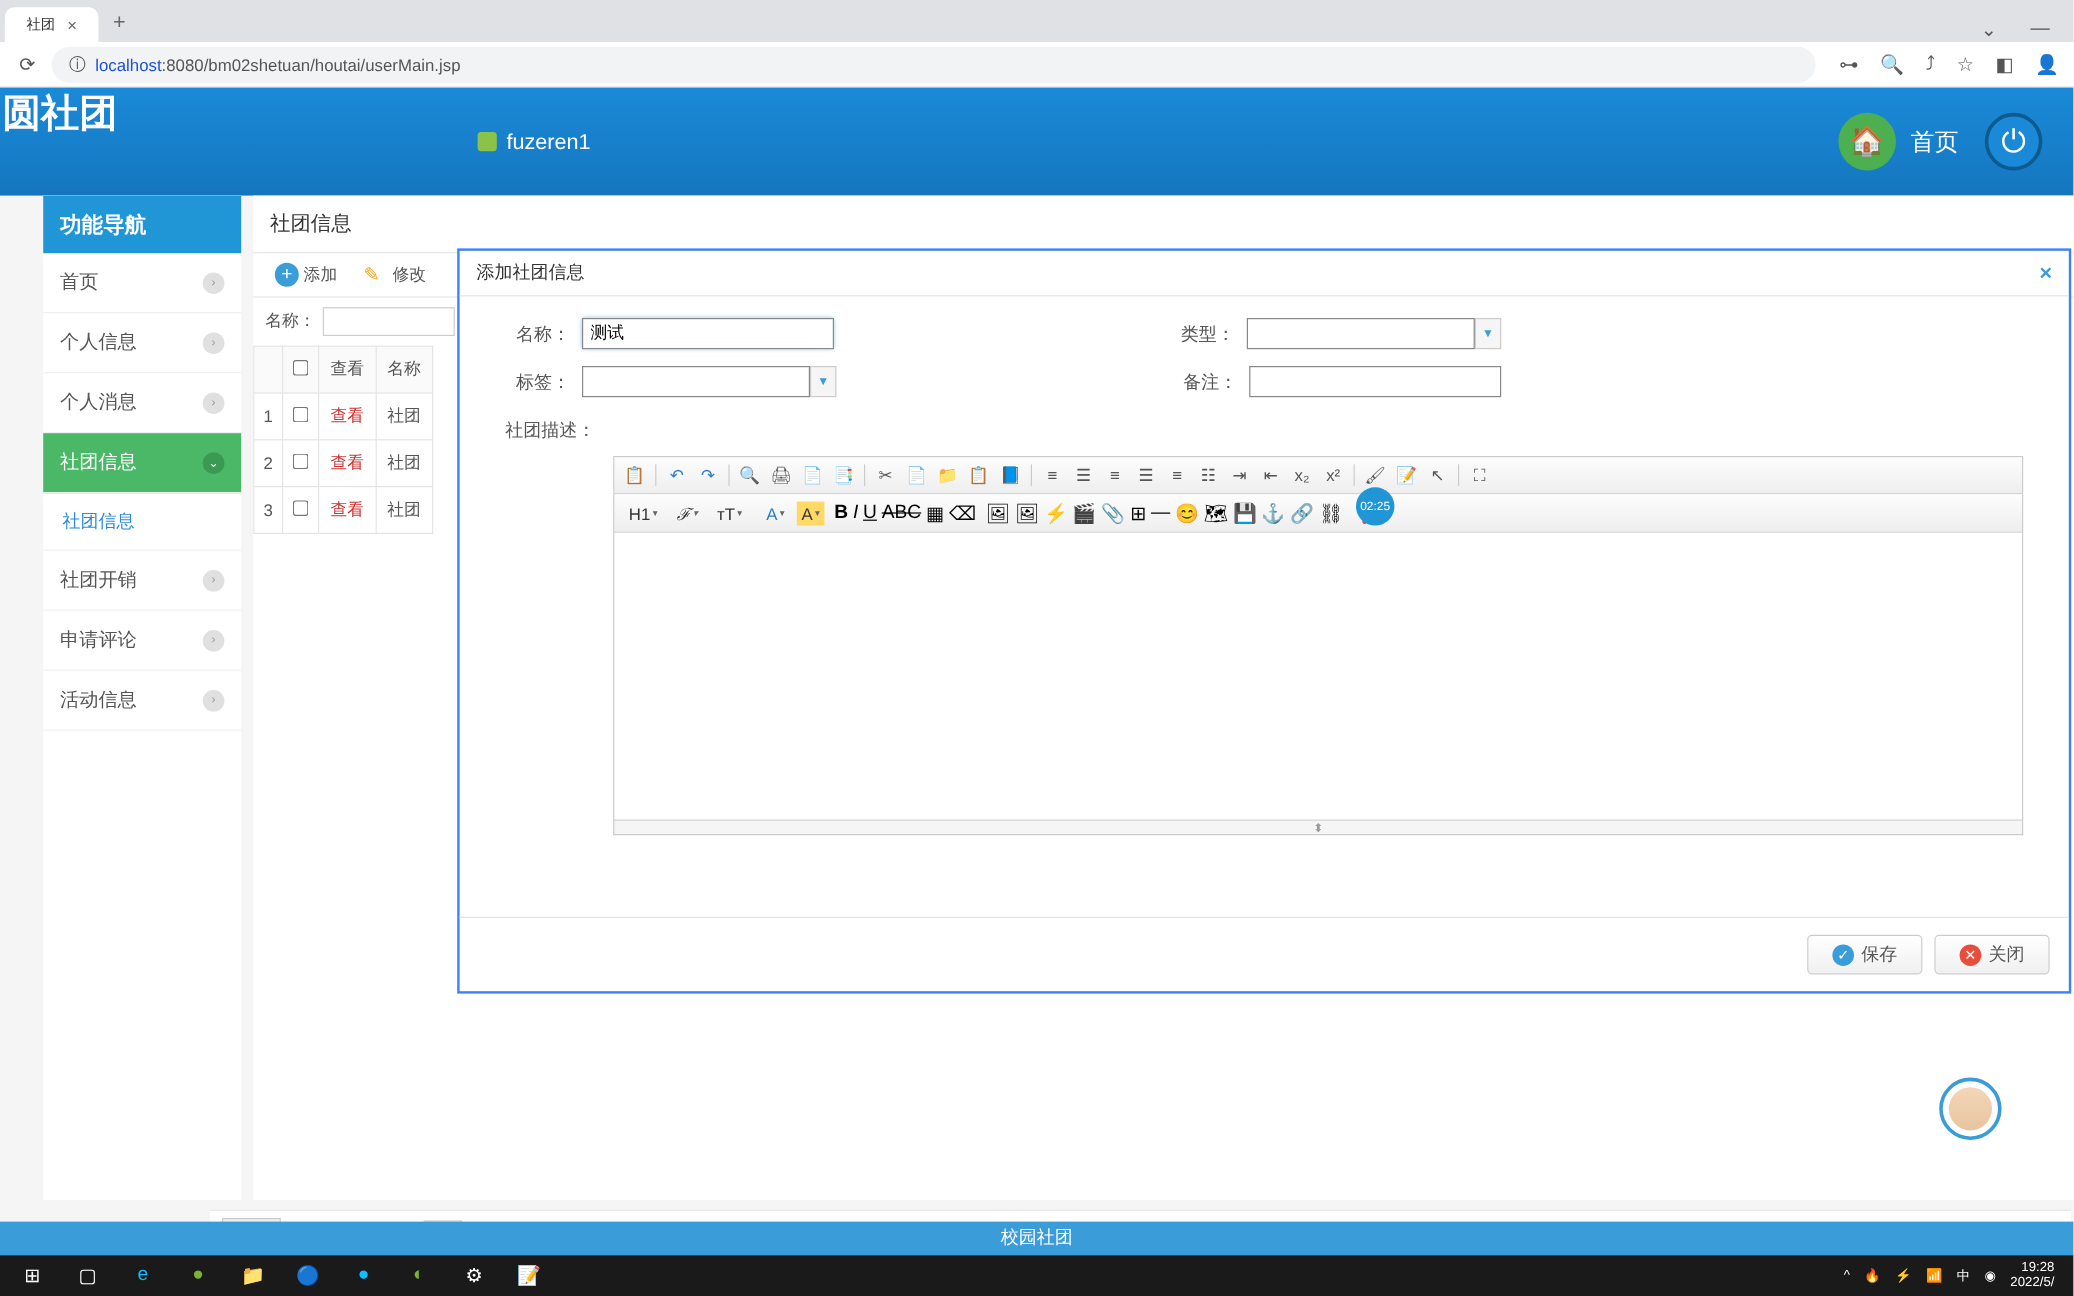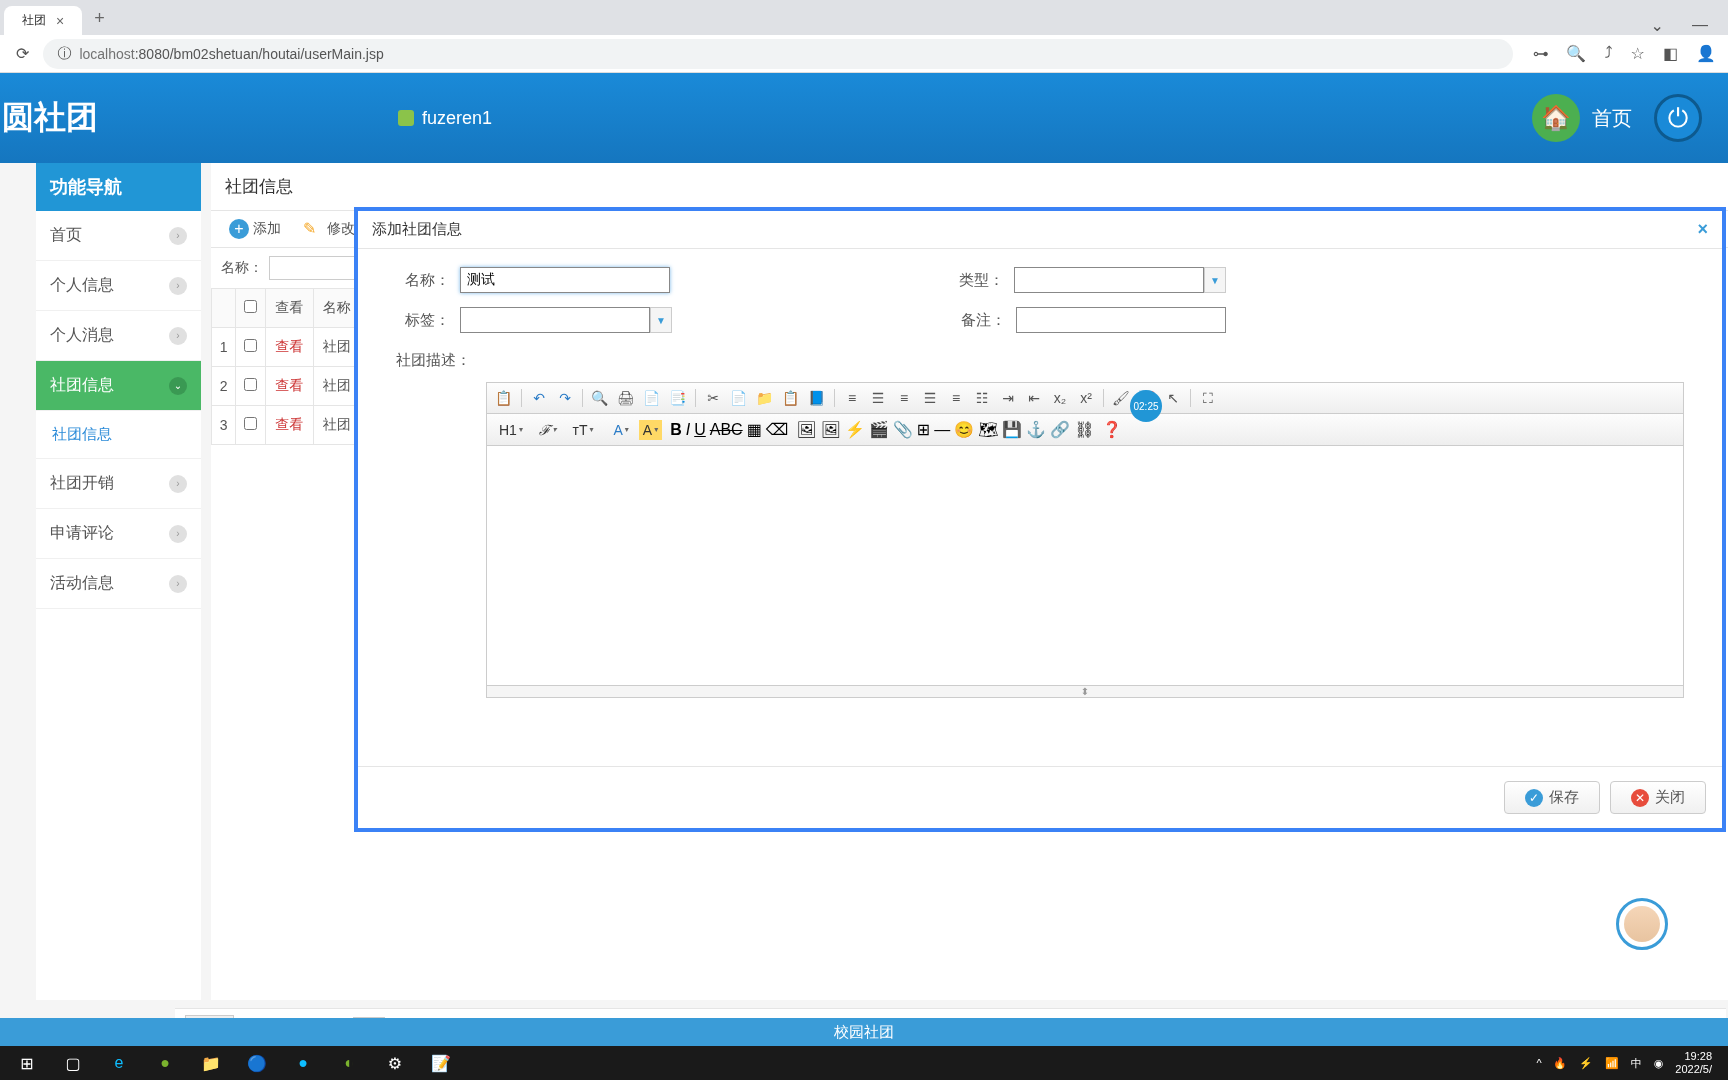--- a/index.html
+++ b/index.html
@@ -8,25 +8,25 @@
     
     .browser-tabs { height: 35px; background: #dfe1e5; display: flex; align-items: flex-end; padding: 0 4px; }
     .tab { background: #fff; padding: 6px 18px; border-radius: 8px 8px 0 0; display: flex; align-items: center; gap: 10px; font-size: 12px; color: #333; max-width: 180px; }
     .tab-close { color: #666; cursor: pointer; font-size: 14px; }
     .new-tab { padding: 6px 12px; color: #666; font-size: 18px; cursor: pointer; }
     .browser-ctrl { margin-left: auto; display: flex; gap: 28px; padding-right: 16px; color: #555; font-size: 16px; }
     
     .address-bar { height: 38px; background: #fff; display: flex; align-items: center; padding: 0 12px; gap: 10px; border-bottom: 1px solid #ddd; }
     .addr-btn { color: #555; font-size: 16px; padding: 0 4px; }
     .url-box { flex: 1; display: flex; align-items: center; gap: 8px; background: #f1f3f4; border-radius: 20px; padding: 6px 14px; font-size: 14px; color: #555; }
-    .url-text b { color: #737373; font-weight: normal; }
+    .url-text b { color: #1d4ed8; font-weight: normal; }
     .addr-icons { display: flex; gap: 18px; color: #555; margin-left: 10px; }
     
     
-    .app-header { height: 90px; background: linear-gradient(#1a8ad8, #1576bf); display: flex; align-items: center; color: #fff; padding: 0 26px 0 0; }
+    .app-header { height: 90px; background: linear-gradient(#1a8ad8, #1576bf); display: flex; color: #fff; padding: 0 26px 0 0; }
     .logo { font-size: 32px; font-weight: bold; padding-left: 2px; }
     .user-info { margin-left: 300px; display: flex; align-items: center; gap: 8px; font-size: 18px; }
     .user-avatar-sm { width: 16px; height: 16px; background: #8bc34a; border-radius: 3px; }
     .header-right { margin-left: auto; display: flex; align-items: center; gap: 12px; }
     .home-btn { width: 48px; height: 48px; border-radius: 50%; background: #4caf50; display: flex; align-items: center; justify-content: center; color: #fff; font-size: 24px; }
     .home-label { font-size: 20px; color: #fff; }
     .power-btn { width: 48px; height: 48px; border-radius: 50%; background: #1a8ad8; border: 3px solid #0d5a8f; display: flex; align-items: center; justify-content: center; color: #fff; font-size: 26px; margin-left: 10px; }
     
     
     .main { display: flex; height: calc(100% - 163px - 80px); margin-left: 36px; }
@@ -50,21 +50,21 @@
     
     .search-row { padding: 8px 10px; display: flex; align-items: center; gap: 6px; font-size: 14px; color: #555; }
     .search-row input { border: 1px solid #ccc; height: 24px; width: 110px; padding: 0 4px; }
     
     .table { width: 150px; border-collapse: collapse; font-size: 14px; }
     .table th, .table td { border: 1px solid #e5e5e5; padding: 10px 6px; text-align: center; color: #555; }
     .table th { background: #fafafa; font-weight: normal; }
     .view-link { color: #c33; cursor: pointer; }
     
     
-    .modal { position: absolute; top: 44px; left: 143px; right: 2px; background: #fff; border: 4px solid #3b82f6; }
+    .modal { position: absolute; top: 44px; left: 170px; right: 2px; background: #fff; border: 2px solid #3b82f6; }
     .modal-header { display: flex; align-items: center; justify-content: space-between; padding: 8px 14px; border-bottom: 1px solid #e5e5e5; font-size: 15px; color: #333; }
     .modal-close { color: #3a9cd8; font-size: 18px; cursor: pointer; font-weight: bold; }
     .modal-body { padding: 18px 38px; }
     .form-row { display: flex; margin-bottom: 14px; gap: 80px; }
     .form-group { display: flex; align-items: center; gap: 10px; }
     .form-label { font-size: 15px; color: #555; min-width: 54px; text-align: right; }
     .form-input { border: 1px solid #888; height: 26px; width: 210px; padding: 0 6px; font-size: 14px; }
     .form-input.focus { box-shadow: 0 0 4px #7ab8e8; }
     .combo { position: relative; display: flex; }
     .combo input { border: 1px solid #888; height: 26px; width: 190px; padding: 0 6px; }
@@ -91,21 +91,21 @@
     .pagination { position: absolute; bottom: 34px; left: 175px; display: flex; align-items: center; gap: 8px; font-size: 14px; color: #555; padding: 6px 10px; background: #fff; border-top: 1px solid #e5e5e5; width: calc(100% - 177px); }
     .pg-select { border: 1px solid #ccc; padding: 3px 6px; }
     .pg-sep { width: 1px; height: 18px; background: #ccc; margin: 0 4px; }
     .pg-btn { color: #3a9cd8; padding: 0 4px; cursor: pointer; }
     .pg-btn.disabled { color: #bbb; }
     .pg-input { border: 1px solid #ccc; width: 32px; height: 22px; text-align: center; }
     
     .app-footer { position: absolute; bottom: 34px; left: 0; right: 0; height: 28px; background: #3a9cd8; color: #fff; text-align: center; font-size: 15px; line-height: 28px; }
     
     
-    .ts-bubble { position: absolute; width: 32px; height: 32px; border-radius: 50%; background: #2196d6; color: #fff; font-size: 10px; display: flex; align-items: center; justify-content: center; top: 390px; left: 1130px; z-index: 100; }
+    .ts-bubble { position: absolute; width: 32px; height: 32px; border-radius: 50%; background: #2196d6; color: #fff; font-size: 10px; display: flex; align-items: center; justify-content: center; top: 406px; left: 1130px; z-index: 100; }
     
     
     .float-avatar { position: absolute; bottom: 130px; right: 60px; width: 52px; height: 52px; border-radius: 50%; border: 3px solid #3a9cd8; background: #fff; overflow: hidden; display: flex; align-items: center; justify-content: center; }
     .float-avatar-inner { width: 36px; height: 36px; border-radius: 50%; background: linear-gradient(#f5d6b8, #e8c4a0); }
     
     
     .taskbar { position: absolute; bottom: 0; left: 0; right: 0; height: 34px; background: #1a1a1a; display: flex; align-items: center; padding: 0 6px; gap: 4px; }
     .tb-item { width: 42px; height: 28px; display: flex; align-items: center; justify-content: center; color: #fff; font-size: 16px; cursor: pointer; }
     .tb-right { margin-left: auto; display: flex; align-items: center; gap: 12px; color: #fff; font-size: 11px; padding-right: 10px; }
   </style>

